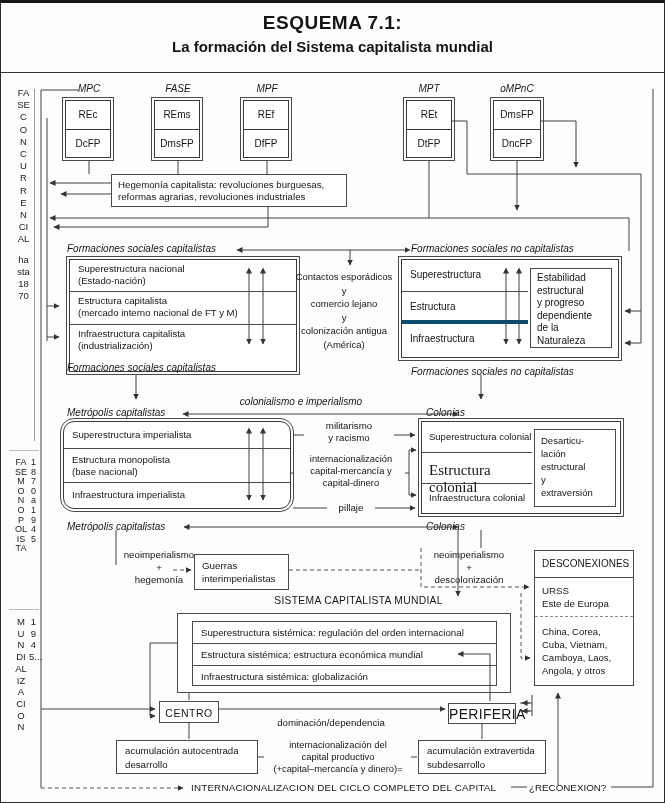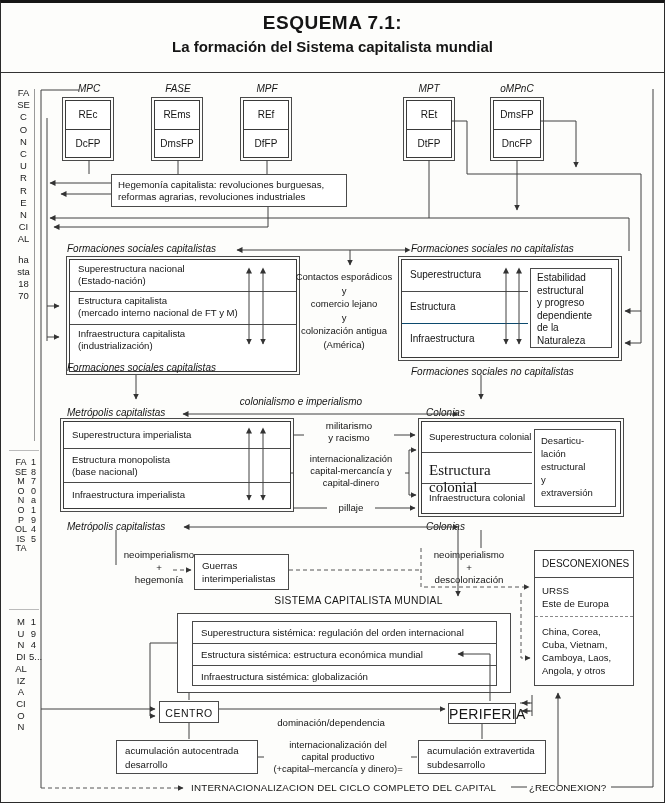--- a/index.html
+++ b/index.html
@@ -104,36 +104,36 @@
     <div>y</div>
     <div>comercio lejano</div>
     <div>y</div>
     <div>colonización antigua</div>
     <div>(América)</div>
   </div>
 
   <div class="abs lbl" style="left:410px;top:240px;">Formaciones sociales no capitalistas</div>
   <div class="abs dd" style="left:400px;top:256px;width:218px;height:99px;">
     <div style="width:126px;height:32px;border-bottom:1px solid #4a4a4a;box-sizing:border-box;padding:9px 0 0 8px;font-size:10px;">Superestructura</div>
-    <div style="width:126px;height:32px;border-bottom:1px solid #0c4a6e;box-sizing:border-box;padding:9px 0 0 8px;font-size:10px;">Estructura</div>
+    <div style="width:126px;height:32px;border-bottom:4px solid #0c4a6e;box-sizing:border-box;padding:9px 0 0 8px;font-size:10px;">Estructura</div>
     <div style="width:126px;height:32px;box-sizing:border-box;padding:9px 0 0 8px;font-size:10px;">Infraestructura</div>
     <div class="bx" style="position:absolute;left:128px;top:8px;width:82px;height:80px;padding:3px 0 0 6px;font-size:10px;line-height:12.6px;">
       <div>Estabilidad</div>
       <div>estructural</div>
       <div>y progreso</div>
       <div>dependiente</div>
       <div>de la</div>
       <div>Naturaleza</div>
     </div>
   </div>
   <div class="abs lbl" style="left:410px;top:363px;">Formaciones sociales no capitalistas</div>
 
   <div class="abs lbl ctr" style="left:210px;top:393px;width:180px;">colonialismo e imperialismo</div>
   <div class="abs lbl" style="left:66px;top:404px;">Metrópolis capitalistas</div>
-  <div class="abs dd" style="left:62px;top:418px;width:228px;height:88px;">
+  <div class="abs dd" style="left:62px;top:418px;width:228px;height:88px;border-radius:11px;">
     <div class="row" style="height:27px;border-bottom:1px solid #4a4a4a;padding-top:7px;">Superestructura imperialista</div>
     <div class="row" style="height:34px;border-bottom:1px solid #4a4a4a;padding-top:5px;">
       <div>Estructura monopolista</div>
       <div>(base nacional)</div>
     </div>
     <div class="row" style="height:25px;padding-top:6px;">Infraestructura imperialista</div>
   </div>
   <div class="abs lbl" style="left:66px;top:518px;">Metrópolis capitalistas</div>
 
   <div class="abs ctr" style="left:305px;top:417px;width:86px;font-size:9.7px;line-height:12px;">

